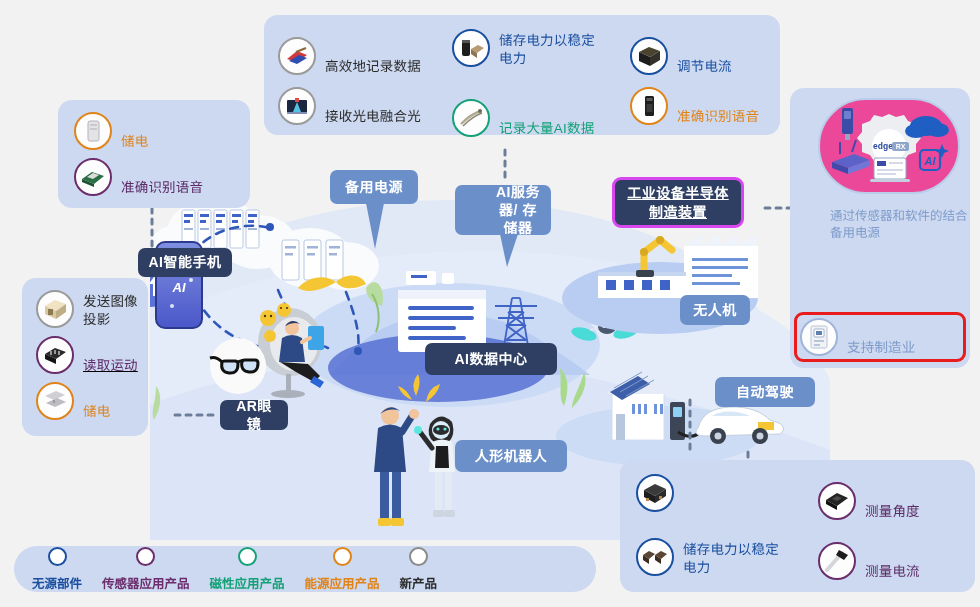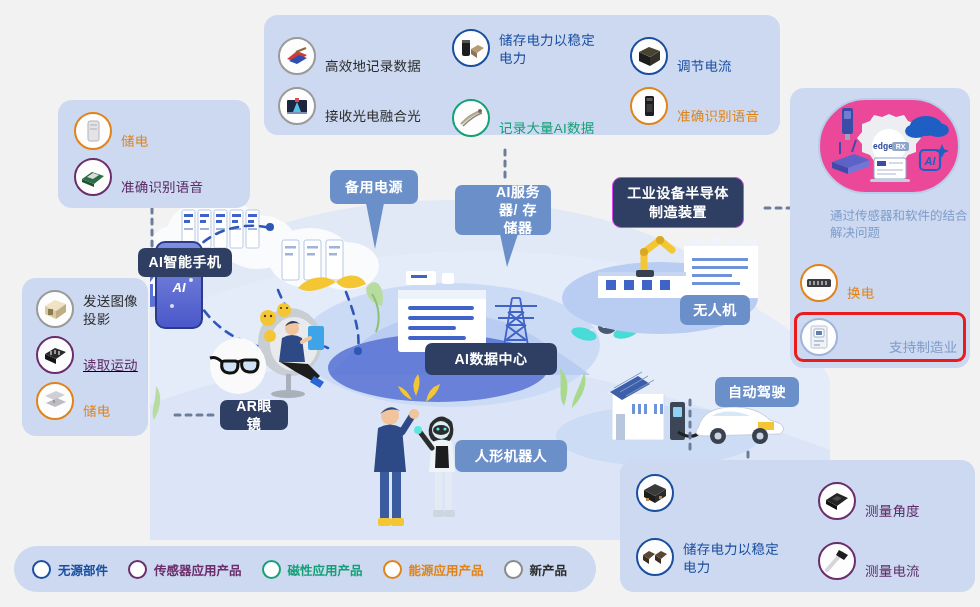--- a/index.html
+++ b/index.html
@@ -50,55 +50,55 @@
     line-height:1.28;
     color:#2b2b2b;
     white-space:pre-line;
     letter-spacing:.2px;
   }
   .flabel.blue{color:#1a4fa0;}
   .flabel.purple{color:#5c2a66;}
   .flabel.green{color:#15a177;}
   .flabel.orange{color:#e0841a;}
   .flabel.gray{color:#2b2b2b;}
-  .flabel.slate{color:#7f9ccb;margin-left:42px;}
+  .flabel.slate{color:#7f9ccb;}
 
   
   .chip{
     position:absolute;
     border-radius:7px;
     color:#ffffff;
     font-size:14px;
     font-weight:bold;
     line-height:1.3;
     display:flex;align-items:center;justify-content:center;
     text-align:center;
     box-sizing:border-box;
     padding:6px 10px;
     letter-spacing:.5px;
   }
   .chip.navy{background:#2e3f63;}
   .chip.mid{background:#6b8fc9;}
-  .chip.hl{border:1px solid #d946ef;border-radius:9px;}
+  .chip.hl{border:3px solid #d946ef;border-radius:9px;text-decoration:underline;}
 
   .tail{position:absolute;width:0;height:0;}
 
   
   #legend{
     position:absolute;
     left:14px;top:546px;
     width:582px;height:46px;
     background:#ccd9f0;
     border-radius:23px;
     display:flex;align-items:center;
     padding:0 18px;
     box-sizing:border-box;
     gap:20px;
   }
-  .lgi{display:flex;align-items:center;gap:7px;}
+  .lgi{display:flex;align-items:center;gap:7px;flex-direction:column;}
   .lgring{
     width:19px;height:19px;border-radius:50%;
     background:#fff;border:2.5px solid #1a4fa0;box-sizing:border-box;
     flex:0 0 auto;
   }
   .lgtxt{font-size:12.5px;font-weight:bold;color:#1a4fa0;white-space:nowrap;}
 
   
   #scene{position:absolute;left:150px;top:170px;width:680px;height:370px;}
 
@@ -576,37 +576,22 @@
         </g>
       <rect x="50" y="79" width="40" height="3" rx="1.5" fill="#c4cedf"></rect>
 
       <rect x="100" y="50" width="20" height="20" rx="4" fill="none" stroke="#1f5fc4" stroke-width="2.2"></rect>
       <text x="110" y="65" font-family="Liberation Sans, sans-serif" font-size="11" font-weight="bold" font-style="italic" fill="#1f5fc4" text-anchor="middle">AI</text>
       <path d="M122,44 l2,5 l5,2 l-5,2 l-2,5 l-2,-5 l-5,-2 l5,-2 Z" fill="#1f5fc4"></path>
     </svg>
   </div>
 
   <div id="edgetxt">通过传感器和软件的结合
-解决问题</div>
-
-  <div class="feat" style="left:800px;top:264px;">
-    <div class="circ orange">
-      <svg width="28" height="28" viewBox="0 0 28 28">
-        <rect x="2" y="10" width="24" height="8" rx="1.5" fill="#3a3a3a"></rect>
-        <g fill="#9aa0a8">
-            <rect x="4" y="12" width="2" height="4"></rect>
-            <rect x="8" y="12" width="2" height="4"></rect>
-        <rect x="12" y="12" width="2" height="4"></rect>
-            <rect x="16" y="12" width="2" height="4"></rect>
-            <rect x="20" y="12" width="2" height="4"></rect>
-          </g>
-      </svg>
-    </div>
-    <div class="flabel orange">换电</div>
-  </div>
+备用电源</div>
+
 
   <div class="feat" style="left:800px;top:318px;">
     <div class="circ slate">
       <svg width="28" height="28" viewBox="0 0 28 28">
         <rect x="6" y="3" width="16" height="22" rx="1.5" fill="#f0f2f6" stroke="#b8c4d8"></rect>
         <rect x="9" y="6" width="10" height="8" rx="1" fill="#ffffff" stroke="#9fb0ca"></rect>
         <rect x="11" y="8" width="6" height="4" fill="#5f7fae"></rect>
         <rect x="9" y="17" width="10" height="2" fill="#b8c4d8"></rect>
         <rect x="9" y="21" width="6" height="2" fill="#b8c4d8"></rect>
       </svg>
@@ -696,21 +681,21 @@
   </div>
 
   <div class="chip navy" style="left:220px;top:400px;width:68px;height:30px;">
     <span>AR眼镜</span>
   </div>
 
   <div class="chip mid" style="left:455px;top:440px;width:112px;height:32px;">
     <span>人形机器人</span>
   </div>
 
-  <div class="chip mid" style="left:715px;top:377px;width:84px;height:30px;">
+  <div class="chip mid" style="left:715px;top:377px;width:100px;height:30px;">
     <span>自动驾驶</span>
   </div>
 
   <div id="legend">
     <div class="lgi">
       <span class="lgring" style="border-color:#1a4fa0"></span>
       <span class="lgtxt" style="color:#1a4fa0">无源部件</span>
     </div>
     <div class="lgi">
       <span class="lgring" style="border-color:#6b2d6b"></span>

